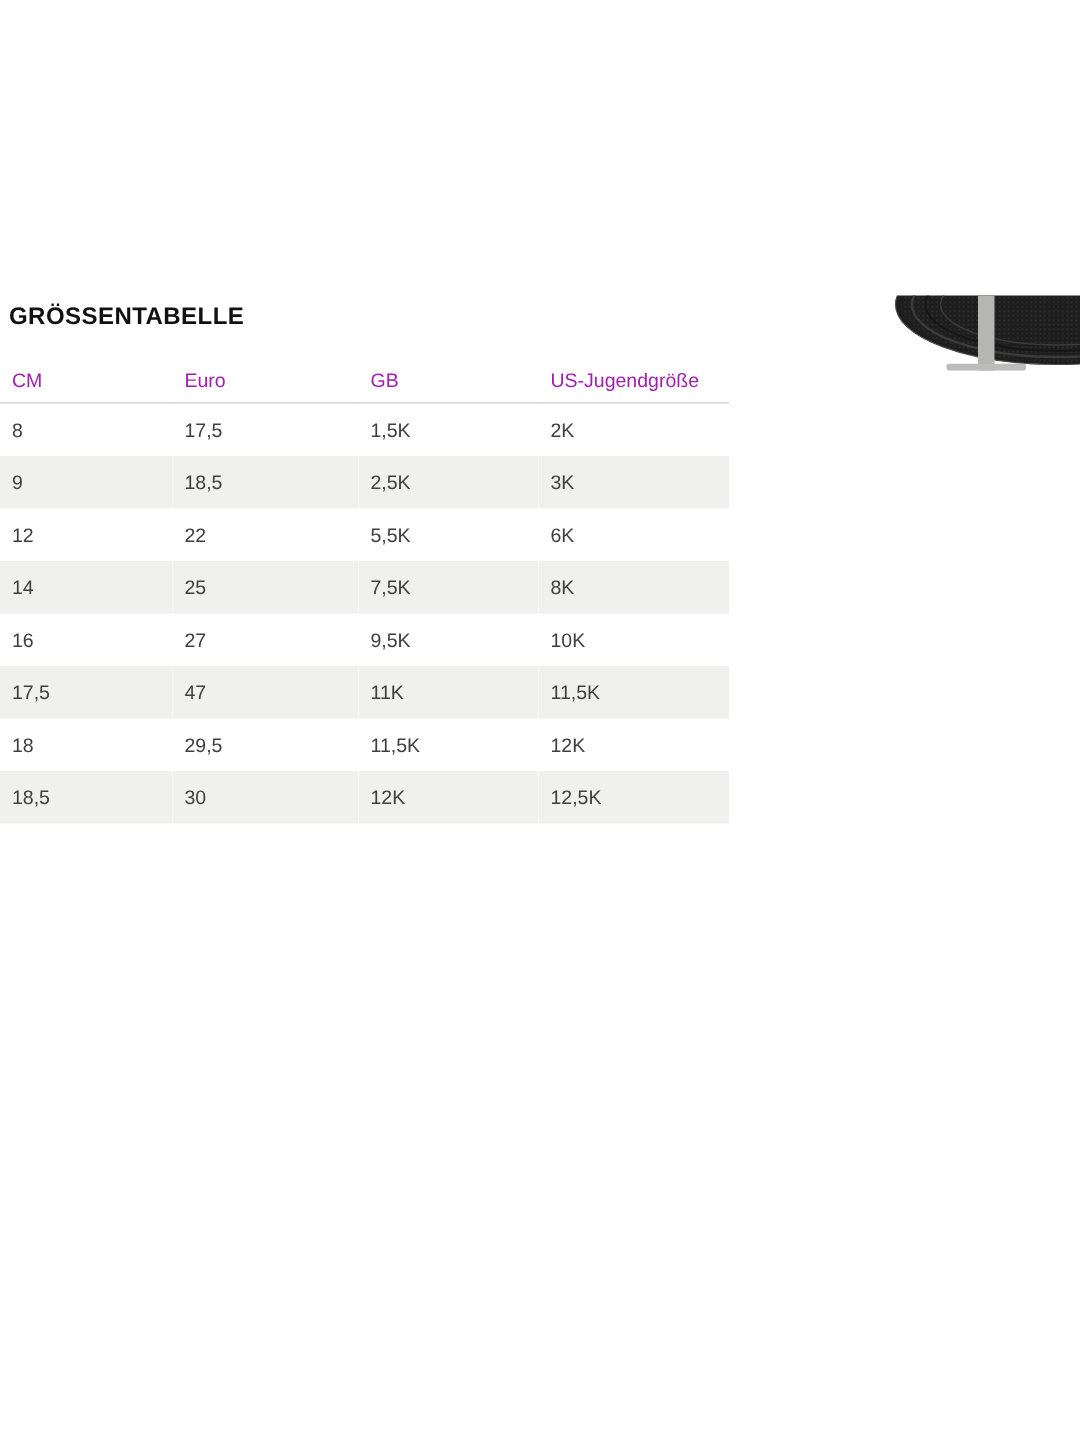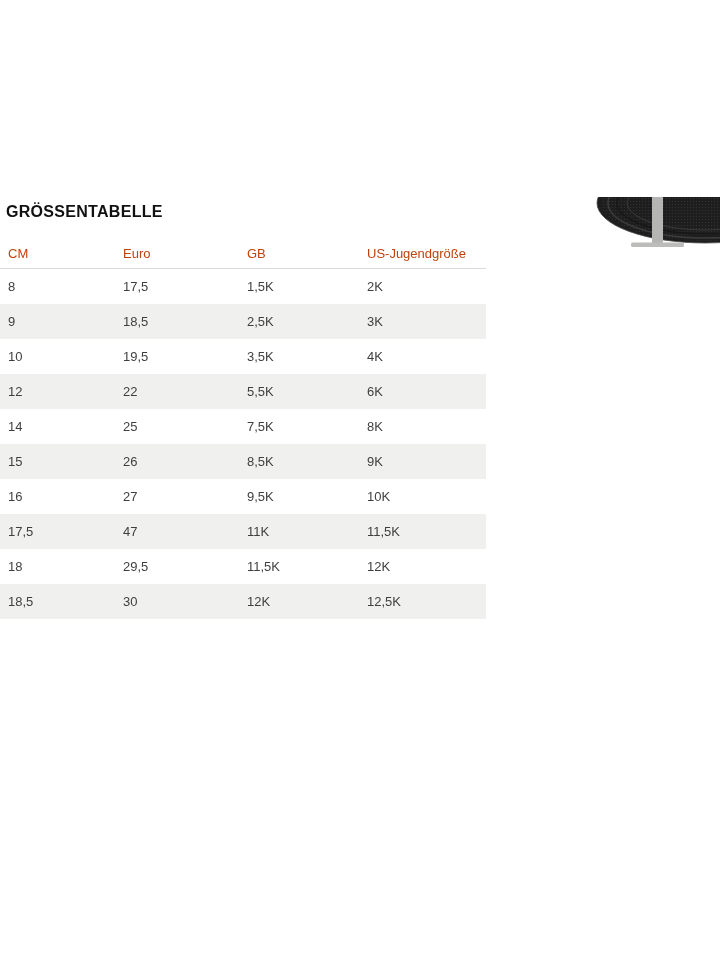--- a/index.html
+++ b/index.html
@@ -42,21 +42,21 @@
     table-layout: fixed;
     font-size: 13px;
     color: var(--cell-text, #3f3f3f);
   }
   table.size-table th {
     font-weight: 400;
     text-align: left;
     height: 30px;
     padding: 0 0 0 8px;
     vertical-align: middle;
-    color: #c2410c;
+    color: #a21caf;
     border-bottom: 1px solid var(--header-border, #d9d9d9);
     white-space: nowrap;
     overflow: hidden;
   }
   table.size-table td {
     height: 35px;
     padding: 0 0 0 8px;
     vertical-align: middle;
     white-space: nowrap;
     overflow: hidden;
@@ -117,42 +117,30 @@
           <td>1,5K</td>
           <td>2K</td>
         </tr>
         <tr>
           <td>9</td>
           <td>18,5</td>
           <td>2,5K</td>
           <td>3K</td>
         </tr>
         <tr>
-          <td>10</td>
-          <td>19,5</td>
-          <td>3,5K</td>
-          <td>4K</td>
-        </tr>
-        <tr>
           <td>12</td>
           <td>22</td>
           <td>5,5K</td>
           <td>6K</td>
         </tr>
         <tr>
           <td>14</td>
           <td>25</td>
           <td>7,5K</td>
           <td>8K</td>
-        </tr>
-        <tr>
-          <td>15</td>
-          <td>26</td>
-          <td>8,5K</td>
-          <td>9K</td>
         </tr>
         <tr>
           <td>16</td>
           <td>27</td>
           <td>9,5K</td>
           <td>10K</td>
         </tr>
         <tr>
           <td>17,5</td>
           <td>47</td>

